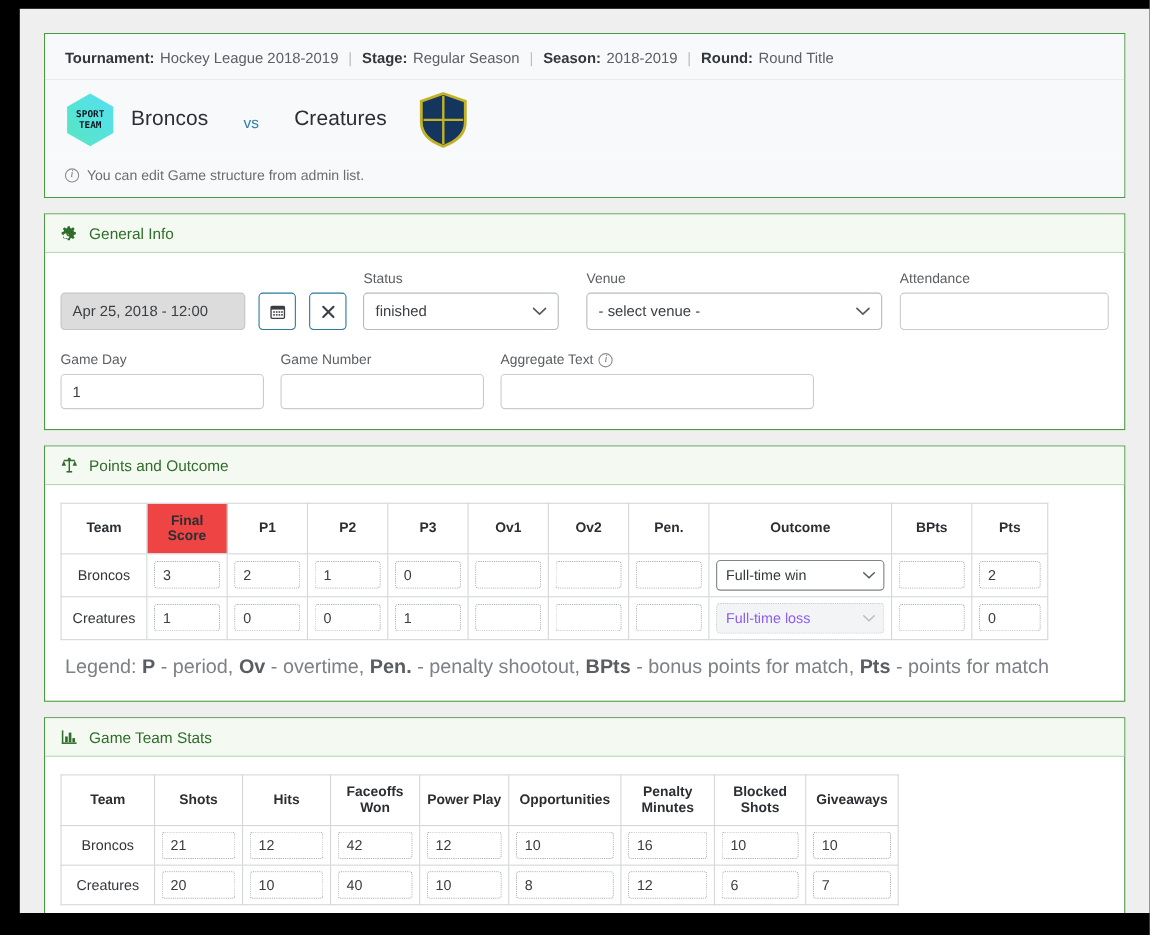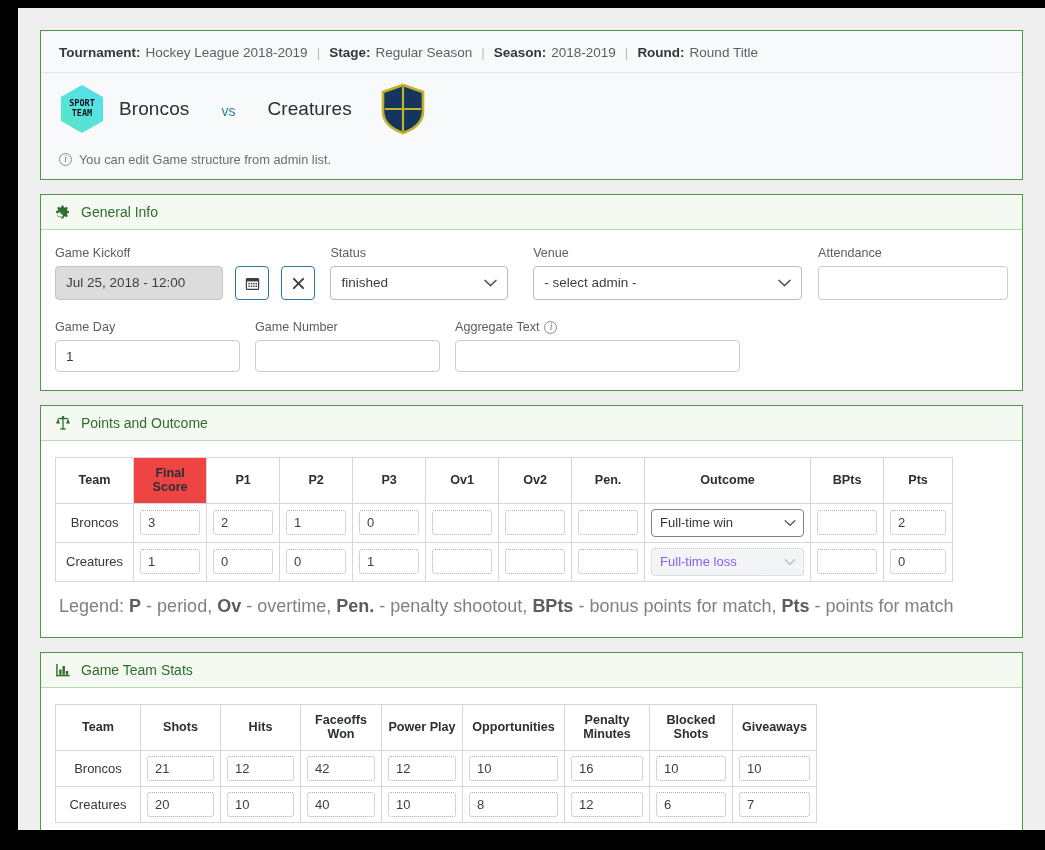--- a/index.html
+++ b/index.html
@@ -264,23 +264,22 @@
         <path fill="#2f6e2a" d="M8 5.2a2.8 2.8 0 100 5.6 2.8 2.8 0 000-5.6zm0 4.2a1.4 1.4 0 110-2.8 1.4 1.4 0 010 2.8z"></path>
         <path fill="#2f6e2a" d="M14.1 9.4l-1.2-.5a5 5 0 000-1.8l1.2-.5a.6.6 0 00.3-.8l-.7-1.5a.6.6 0 00-.8-.3l-1.2.5a5 5 0 00-1.5-.9V2.3a.6.6 0 00-.6-.6H7.9a.6.6 0 00-.6.6v1.3a5 5 0 00-1.5.9l-1.2-.5a.6.6 0 00-.8.3l-.7 1.5a.6.6 0 00.3.8l1.2.5a5 5 0 000 1.8l-1.2.5a.6.6 0 00-.3.8l.7 1.5a.6.6 0 00.8.3l1.2-.5a5 5 0 001.5.9v1.3c0 .3.3.6.6.6h1.7a.6.6 0 00.6-.6v-1.3a5 5 0 001.5-.9l1.2.5a.6.6 0 00.8-.3l.7-1.5a.6.6 0 00-.3-.8z" opacity="0"></path>
         <path fill="#2f6e2a" d="M13.6 6.9l-1.3-.2a4.6 4.6 0 00-.5-1.2l.8-1a.5.5 0 000-.7l-.9-.9a.5.5 0 00-.7 0l-1 .8a4.6 4.6 0 00-1.2-.5L8.6 2a.5.5 0 00-.5-.4H6.9a.5.5 0 00-.5.4l-.2 1.2a4.6 4.6 0 00-1.2.5l-1-.8a.5.5 0 00-.7 0l-.9.9a.5.5 0 000 .7l.8 1a4.6 4.6 0 00-.5 1.2l-1.3.2a.5.5 0 00-.4.5v1.2c0 .3.2.5.4.5l1.3.2c.1.4.3.8.5 1.2l-.8 1a.5.5 0 000 .7l.9.9c.2.2.5.2.7 0l1-.8c.4.2.8.4 1.2.5l.2 1.3c0 .2.2.4.5.4h1.2c.3 0 .5-.2.5-.4l.2-1.3c.4-.1.8-.3 1.2-.5l1 .8c.2.2.5.2.7 0l.9-.9a.5.5 0 000-.7l-.8-1c.2-.4.4-.8.5-1.2l1.3-.2a.5.5 0 00.4-.5V7.4a.5.5 0 00-.4-.5zM8 10.6A2.6 2.6 0 115.4 8 2.6 2.6 0 018 10.6z"></path>
       </svg>
       <span>General Info</span>
     </div>
 
     <div class="sec-body">
       <div class="frow">
         <div class="fgroup" style="width:300px">
-          <span class="flabel">Game Kickoff</span>
           <div style="display:flex;align-items:center">
-            <span class="finput readonly" style="width:168px;height:34px;line-height:32px;">Jul 25, 2018 - 12:00</span>
+            <span class="finput readonly" style="width:168px;height:34px;line-height:32px;">Apr 25, 2018 - 12:00</span>
             <span class="iconbtn">
               <svg width="15" height="15" viewBox="0 0 16 16">
                 <rect x="1.5" y="2.8" width="13" height="11.5" rx="1" fill="none" stroke="#3a3e42" stroke-width="1.3"></rect>
                 <rect x="1.5" y="2.8" width="13" height="3" fill="#3a3e42"></rect>
                 <rect x="3.6" y="7.4" width="1.6" height="1.5" fill="#3a3e42"></rect>
                 <rect x="6.2" y="7.4" width="1.6" height="1.5" fill="#3a3e42"></rect>
                 <rect x="8.8" y="7.4" width="1.6" height="1.5" fill="#3a3e42"></rect>
                 <rect x="11.3" y="7.4" width="1.6" height="1.5" fill="#3a3e42"></rect>
                 <rect x="3.6" y="10.2" width="1.6" height="1.5" fill="#3a3e42"></rect>
                 <rect x="6.2" y="10.2" width="1.6" height="1.5" fill="#3a3e42"></rect>
@@ -304,21 +303,21 @@
               <svg width="13" height="8" viewBox="0 0 13 8">
                     <path d="M1 1.4 L6.5 6.6 L12 1.4" fill="none" stroke="#55595d" stroke-width="1.5" stroke-linecap="round"></path>
                   </svg>
             </span>
           </div>
         </div>
 
         <div class="fgroup" style="width:295px;margin-left:25px">
           <span class="flabel">Venue</span>
           <div class="fselect">
-            <span>- select admin -</span>
+            <span>- select venue -</span>
             <span class="chev">
               <svg width="13" height="8" viewBox="0 0 13 8">
                     <path d="M1 1.4 L6.5 6.6 L12 1.4" fill="none" stroke="#55595d" stroke-width="1.5" stroke-linecap="round"></path>
                   </svg>
             </span>
           </div>
         </div>
 
         <div class="fgroup" style="width:190px;margin-left:16px">
           <span class="flabel">Attendance</span>

